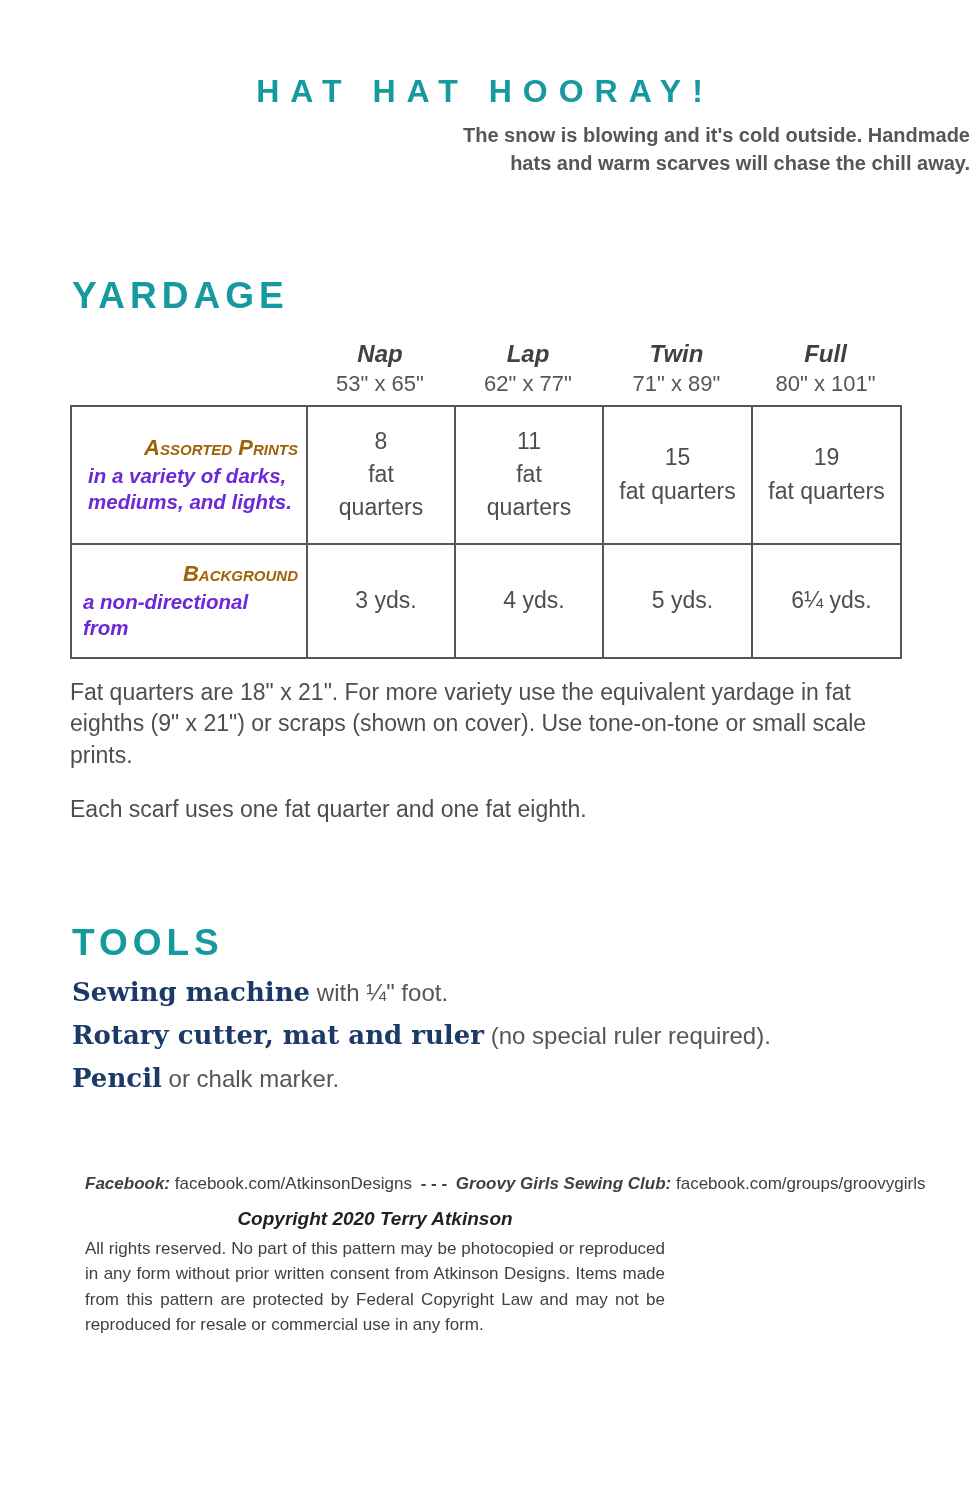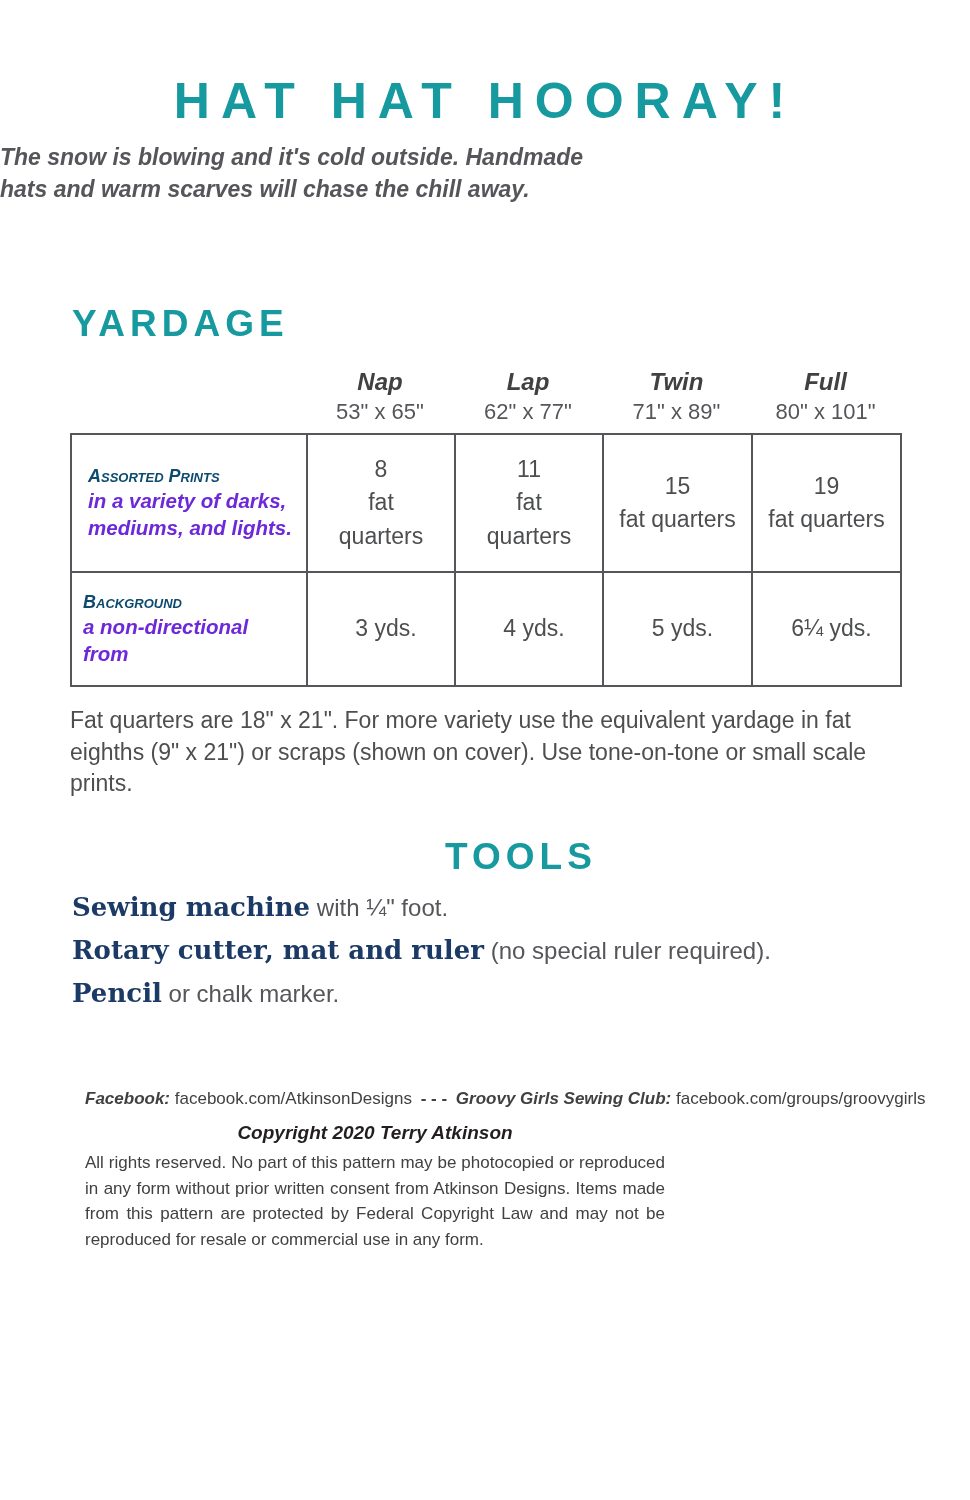--- a/index.html
+++ b/index.html
@@ -6,56 +6,56 @@
   body {
     width:970px; height:1500px; background:#ffffff;
     font-family:"Liberation Sans", sans-serif;
     color:#55565A; overflow:hidden;
   }
   .page { position:relative; width:970px; height:1500px; }
 
   
   .title {
     margin:74px 0 0; text-align:center;
-    color:#16999F; font-size:50px; font-weight:700;
+    color:#16999F; font-size:32px; font-weight:700;
     letter-spacing:11px; line-height:1.1;
   }
   .subtitle {
-    margin:12px auto 0; text-align:left;
-    font-size:23px; font-weight:700; font-style:italic;
+    margin:12px auto 0; text-align:right;
+    font-size:20px; font-weight:700; 
     color:#55565A; line-height:1.4; white-space:pre-line;
   }
 
   
   .section-heading {
     margin:0 0 0 72px; color:#16999F;
     font-size:37px; font-weight:700; letter-spacing:5px; line-height:1.15;
   }
   .yardage-heading { margin-top:98px; }
-  .tools-heading { margin-top:36px;text-align:center; }
+  .tools-heading { margin-top:96px; }
 
   
   .col-headers {
     display:grid; grid-template-columns:236px 148px 148px 149px 149px;
     margin:22px 0 0 70px; width:830px;
   }
   .col-header { text-align:center; }
   .col-header .name { font-size:24px; font-weight:700; font-style:italic; color:#414042; }
   .col-header .size { font-size:22px; color:#55565A; margin-top:3px; }
 
   
   table.yardage {
     border-collapse:collapse; table-layout:fixed;
     width:830px; margin:8px 0 0 70px;
   }
   table.yardage td { border:2px solid #55565A; }
   .label-cell { padding:8px 8px 8px 16px; vertical-align:middle; }
   .label-title {
-    font-size:18px; font-weight:700; font-style:italic;
-    font-variant:small-caps; color:#0c4a6e; line-height:1.3;
+    font-size:22px; font-weight:700; font-style:italic;
+    font-variant:small-caps; color:#a16207; line-height:1.3;text-align:right;
   }
   .label-desc {
     font-size:20.5px; font-weight:700; font-style:italic;
     color:#6d28d9; white-space:pre-line; line-height:1.28;
   }
   .value-cell {
     text-align:center; vertical-align:middle;
     font-size:23px; color:#4D4E50; white-space:pre-line; line-height:1.45;
   }
   .row-prints  td { height:120px; }
@@ -158,20 +158,21 @@
         </td>
         <td class="value-cell">3 yds.</td>
         <td class="value-cell">4 yds.</td>
         <td class="value-cell">5 yds.</td>
         <td class="value-cell">6¼ yds.</td>
       </tr>
     </tbody>
   </table>
 
   <p class="note">Fat quarters are 18" x 21". For more variety use the equivalent yardage in fat eighths (9" x 21") or scraps (shown on cover). Use tone-on-tone or small scale prints.</p>
+  <p class="note note2">Each scarf uses one fat quarter and one fat eighth.</p>
 
   <h2 class="section-heading tools-heading">TOOLS</h2>
 
   <div class="tool-line">
     <span class="tool-name">Sewing machine</span>
     <span class="tool-detail">with ¼" foot.</span>
   </div>
   <div class="tool-line">
     <span class="tool-name">Rotary cutter, mat and ruler</span>
     <span class="tool-detail">(no special ruler required).</span>

